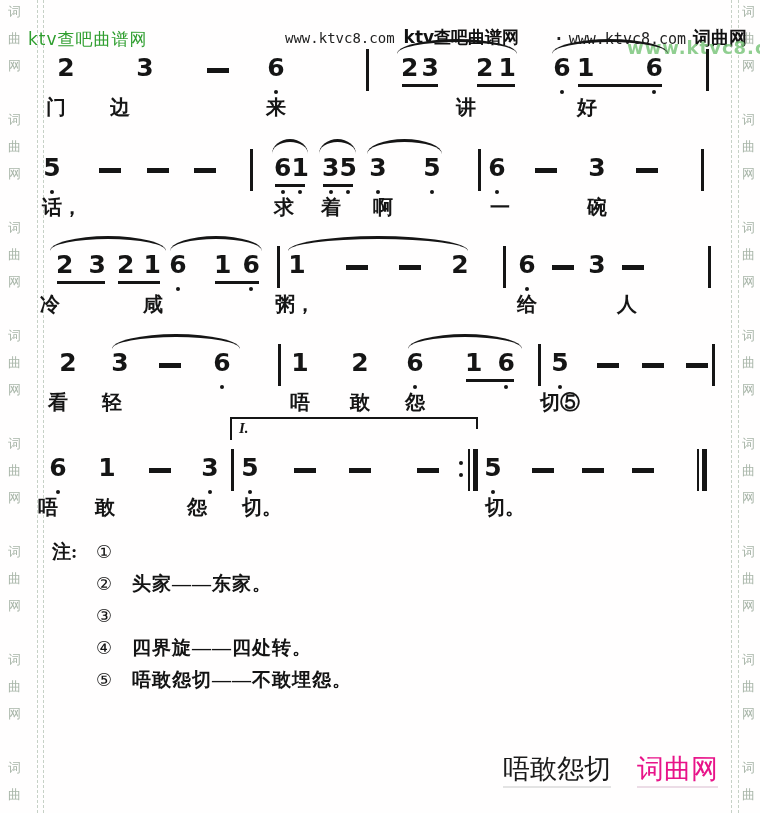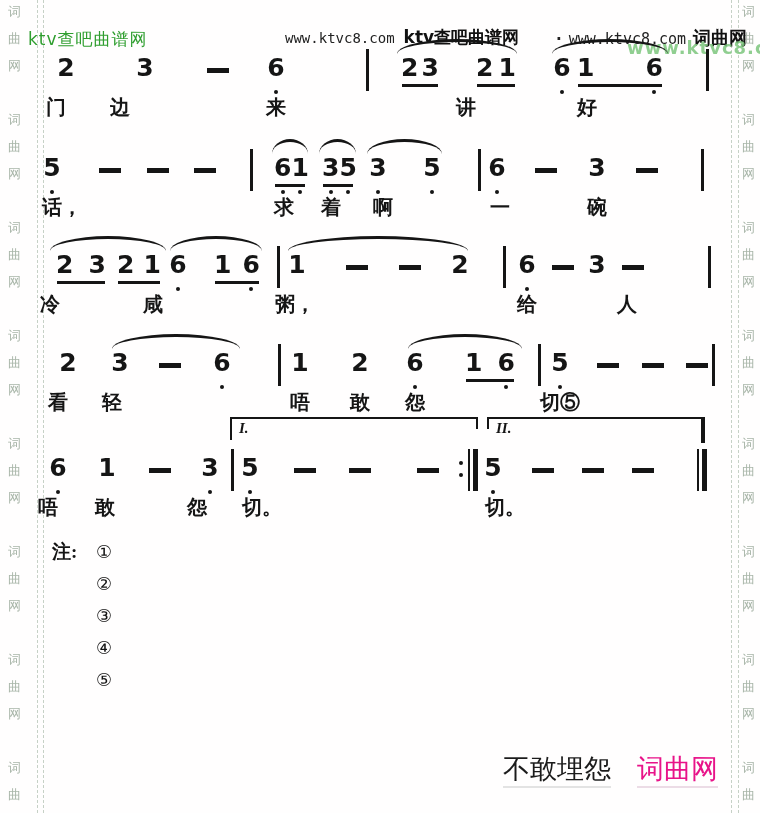--- a/index.html
+++ b/index.html
@@ -304,25 +304,20 @@
         <div class="lyric" style="left: 360px;">敢</div>
         <div class="lyric" style="left: 415px;">怨</div>
         <div class="lyric" style="left: 560px;">切⑤</div>
       </div>
       <div class="system" style="top: 455px;">
         <div class="volta first" style="left: 230px; width: 248px;">
           <i class="tL"></i>
           <i class="tR"></i>
           <span class="volta-label">I.</span>
         </div>
-        <div class="volta hook" style="left: 487px; width: 218px;">
-          <i class="tL"></i>
-          <i class="tR"></i>
-          <span class="volta-label">II.</span>
-        </div>
         <div class="note single" style="left: 45px; width: 26px;">
           <span class="nchar ldot">6</span>
         </div>
         <div class="note single" style="left: 94px; width: 26px;">
           <span class="nchar">1</span>
         </div>
         <div class="dash" style="left: 149px;"></div>
         <div class="note single" style="left: 197px; width: 26px;">
           <span class="nchar ldot">3</span>
         </div>
@@ -358,33 +353,36 @@
     </div>
 
   <div id="footnotes">
       <div class="fn-row">
         <span class="fn-label">注:</span>
         <span class="fn-num">①</span>
       </div>
       <div class="fn-row">
         <span class="fn-label"></span>
         <span class="fn-num">②</span>
+        <span class="fn-text">头家——东家。</span>
       </div>
       <div class="fn-row">
         <span class="fn-label"></span>
         <span class="fn-num">③</span>
       </div>
       <div class="fn-row">
         <span class="fn-label"></span>
         <span class="fn-num">④</span>
+        <span class="fn-text">四界旋——四处转。</span>
       </div>
       <div class="fn-row">
         <span class="fn-label"></span>
         <span class="fn-num">⑤</span>
+        <span class="fn-text">唔敢怨切——不敢埋怨。</span>
       </div>
     </div>
 
   <div id="footer">
-    <span class="src">不敢埋怨</span>
+    <span class="src">唔敢怨切</span>
     <a class="site">词曲网</a>
   </div>
 
 </div>
 
 </body></html>

